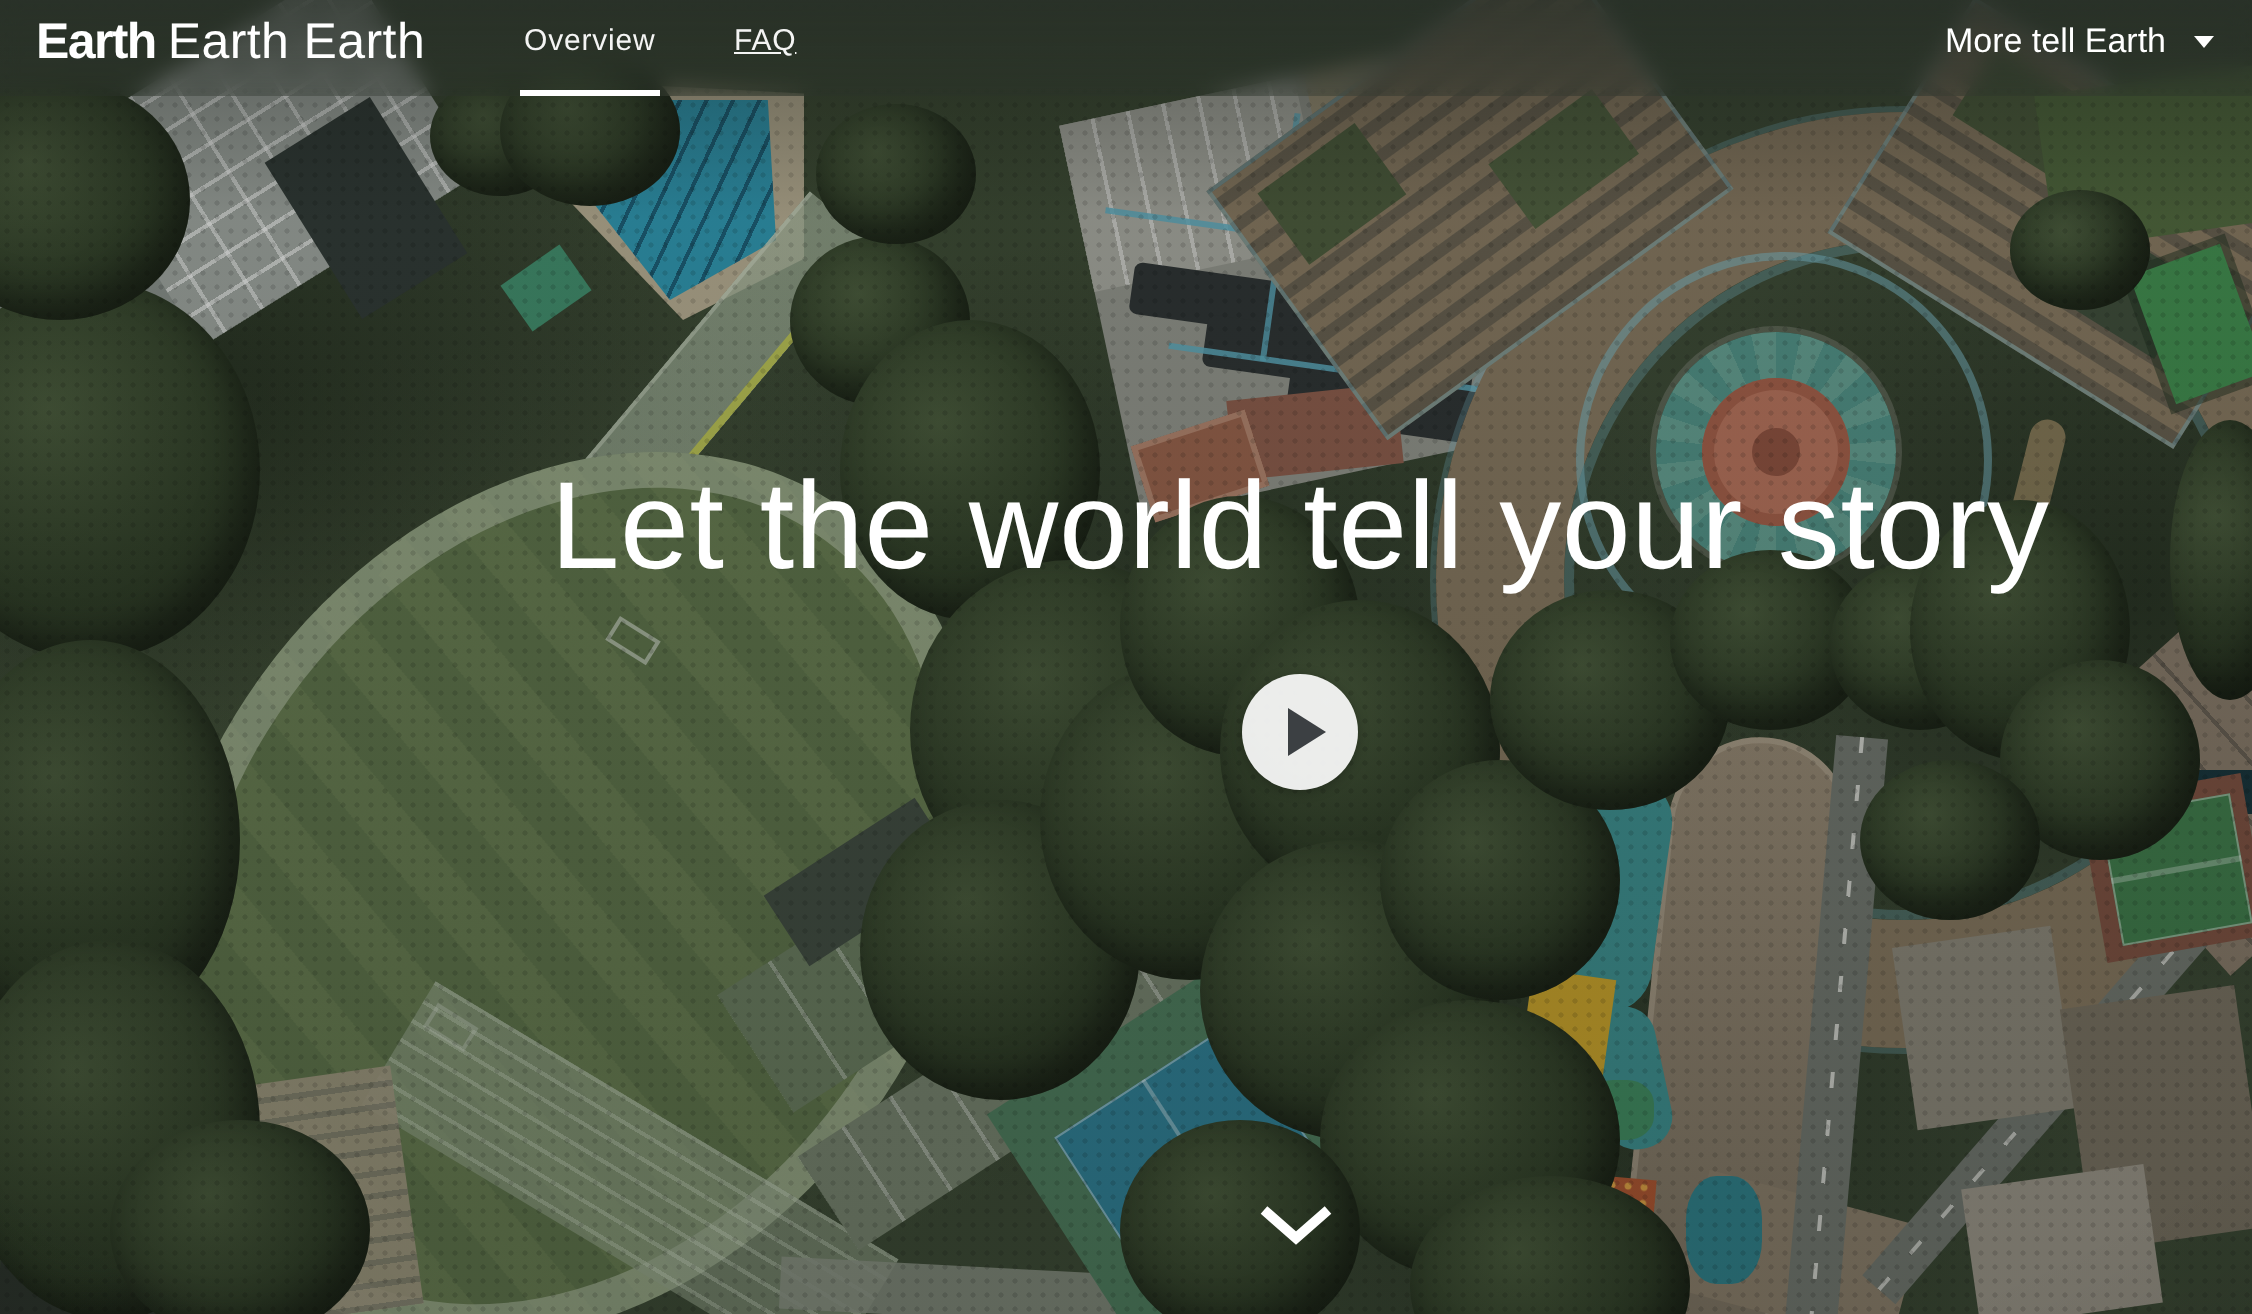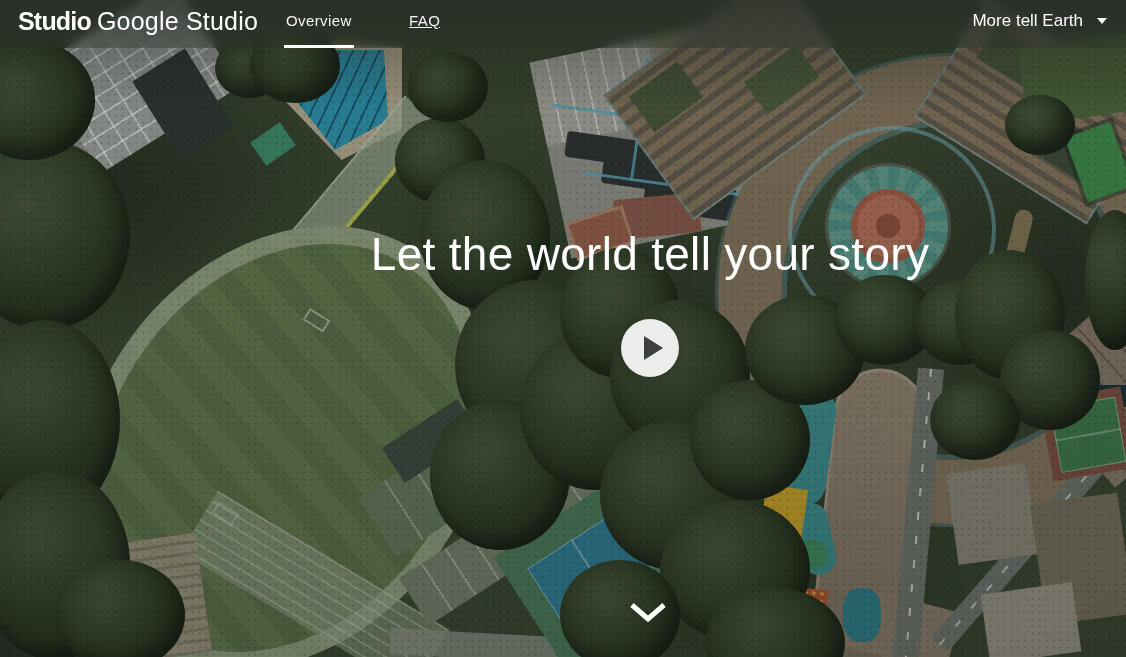--- a/index.html
+++ b/index.html
@@ -39,32 +39,32 @@
   }
 
   
   .site-header{position:absolute;top:0;left:0;right:0;height:48px;z-index:30;
     background:linear-gradient(180deg, rgba(44,52,44,.62), rgba(44,52,44,.38));
     backdrop-filter:blur(5px);}
   .logo{position:absolute;left:18px;top:7px;color:#fff;font-size:25px;cursor:pointer;white-space:nowrap;}
   .logo-brand{font-weight:700;letter-spacing:-0.8px;}
   .logo-product{font-weight:400;margin-left:6px;letter-spacing:.2px;}
   .nav-item{position:absolute;top:12px;font-size:15px;letter-spacing:.4px;color:rgba(255,255,255,.95);
-    text-decoration:none;cursor:pointer;margin-left:24px;}
+    text-decoration:none;cursor:pointer;}
   .nav-item.active::after{content:"";position:absolute;left:-2px;right:-2px;top:33px;height:3px;background:#fff;}
   .nav-overview{left:262px;}
-  .nav-faq{left:385px;text-decoration:underline;}
+  .nav-faq{left:367px;text-decoration:underline;}
   .more-menu{position:absolute;right:19px;top:11px;display:flex;align-items:center;gap:14px;
     color:#fff;font-size:17px;cursor:pointer;}
   .caret-down{width:0;height:0;border-left:5px solid transparent;border-right:5px solid transparent;
     border-top:6px solid #fff;}
 
   
   .hero-content{position:absolute;left:174px;width:952px;top:0;text-align:center;color:#fff;z-index:20;}
-  .hero-title{margin:228px 0 0;font-size:46px;line-height:1.15;font-weight:400;letter-spacing:.3px;}
+  .hero-title{margin:228px 0 0;font-size:62px;line-height:1.15;font-weight:400;letter-spacing:.3px;}
   .hero-subtitle{margin:30px 0 0;font-size:26px;line-height:34px;font-weight:400;
     white-space:pre-line;color:rgba(255,255,255,.97);}
   .play-button{margin-top:38px;width:58px;height:58px;border-radius:50%;border:none;
     background:rgba(252,252,252,.92);display:inline-flex;align-items:center;justify-content:center;
     cursor:pointer;box-shadow:0 1px 6px rgba(0,0,0,.25);}
   .play-tri{width:0;height:0;border-top:12px solid transparent;border-bottom:12px solid transparent;
     border-left:19px solid #3c4043;margin-left:6px;}
   .scroll-chevron{position:absolute;left:628px;top:600px;z-index:20;cursor:pointer;}
 </style>
 </head>
@@ -190,21 +190,21 @@
     <div class="tree" style="left:1000px;top:330px;width:100px;height:100px;"></div>
     <div class="tree" style="left:1085px;top:210px;width:60px;height:140px;"></div>
     <div class="tree" style="left:930px;top:380px;width:90px;height:80px;"></div>
     <div class="tree" style="left:1005px;top:95px;width:70px;height:60px;"></div>
   </div>
 
   <div class="overlay"></div>
 
   <header class="site-header">
     <div class="logo">
-      <span class="logo-brand">Studio</span><span class="logo-product">Google Studio</span>
+      <span class="logo-brand">Earth</span><span class="logo-product">Earth Earth</span>
     </div>
     <nav>
       <a class="nav-item nav-overview active">Overview</a>
       <a class="nav-item nav-faq">FAQ</a>
     </nav>
     <div class="more-menu">
       <span>More tell Earth</span>
       <span class="caret-down"></span>
     </div>
   </header>

